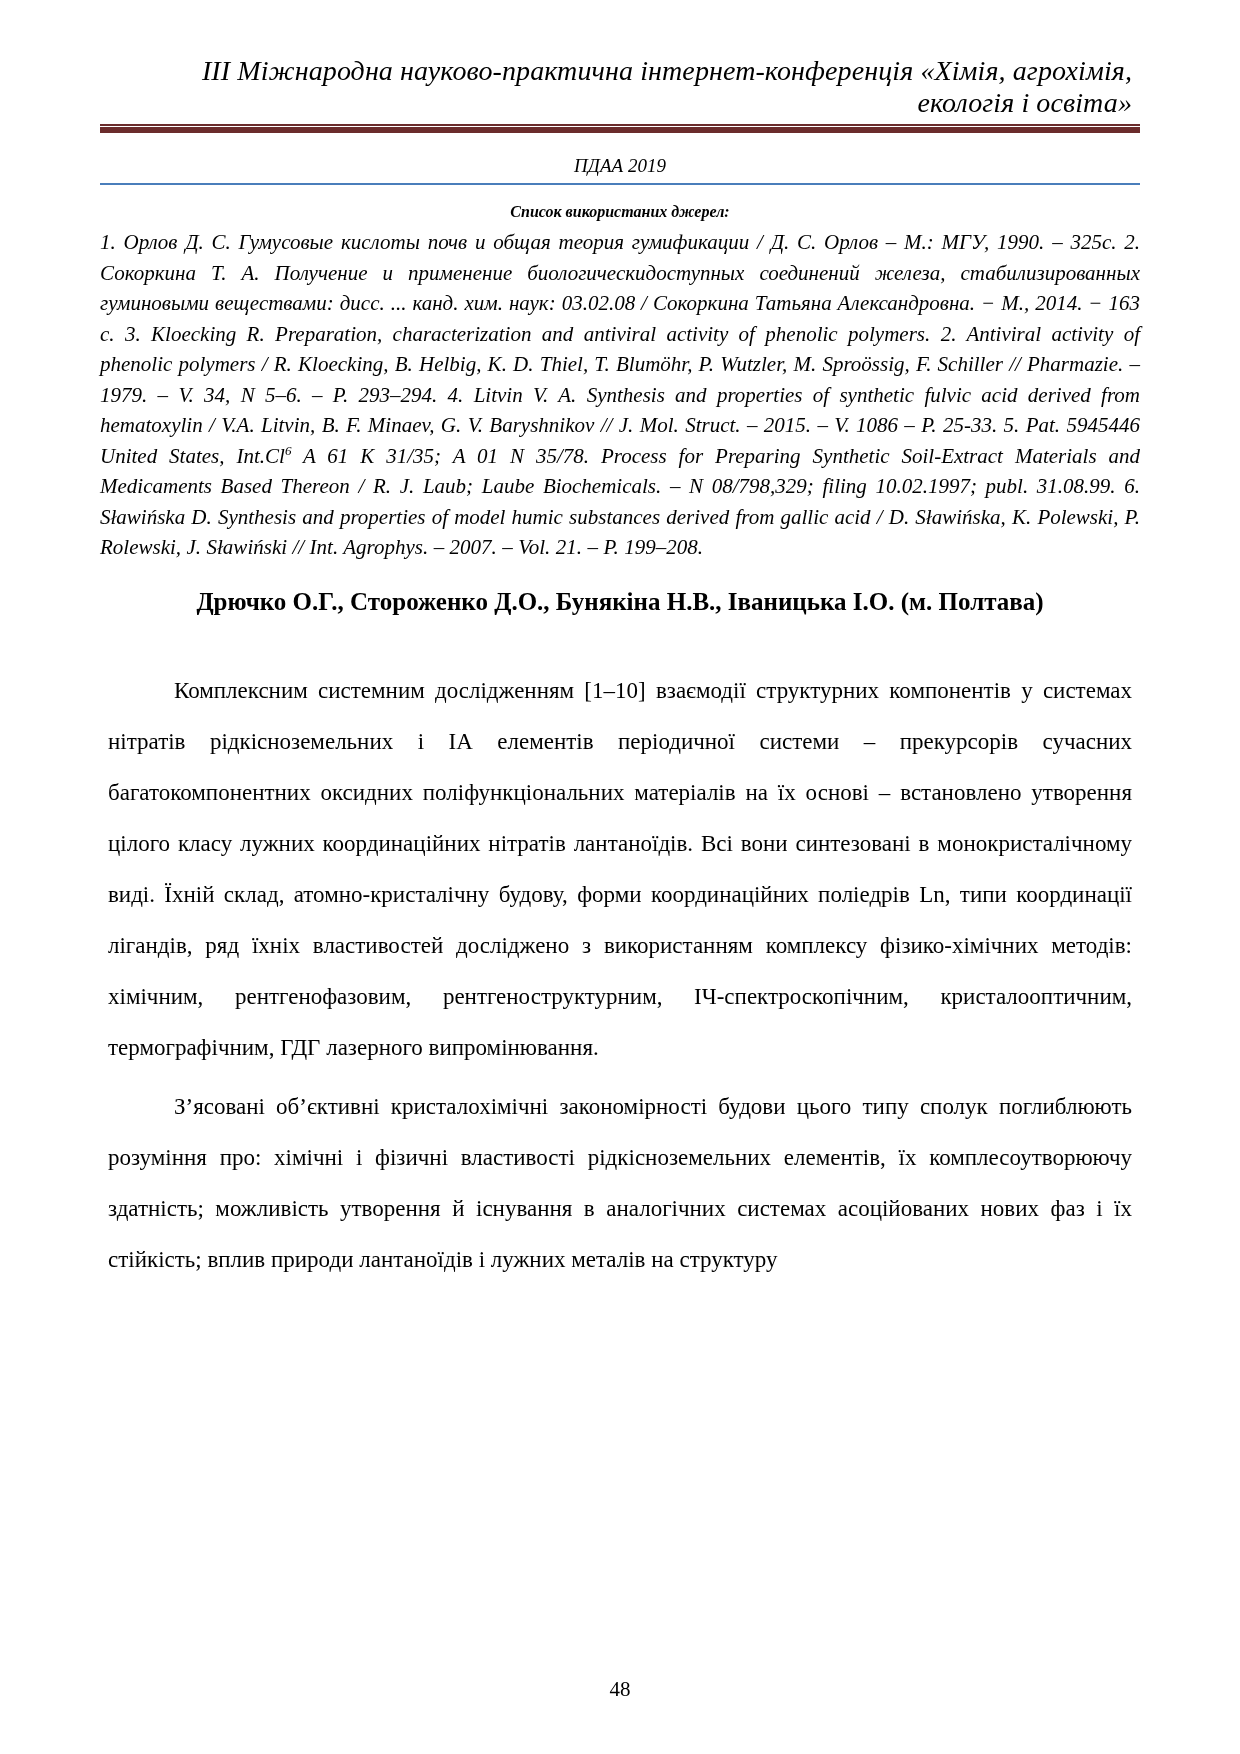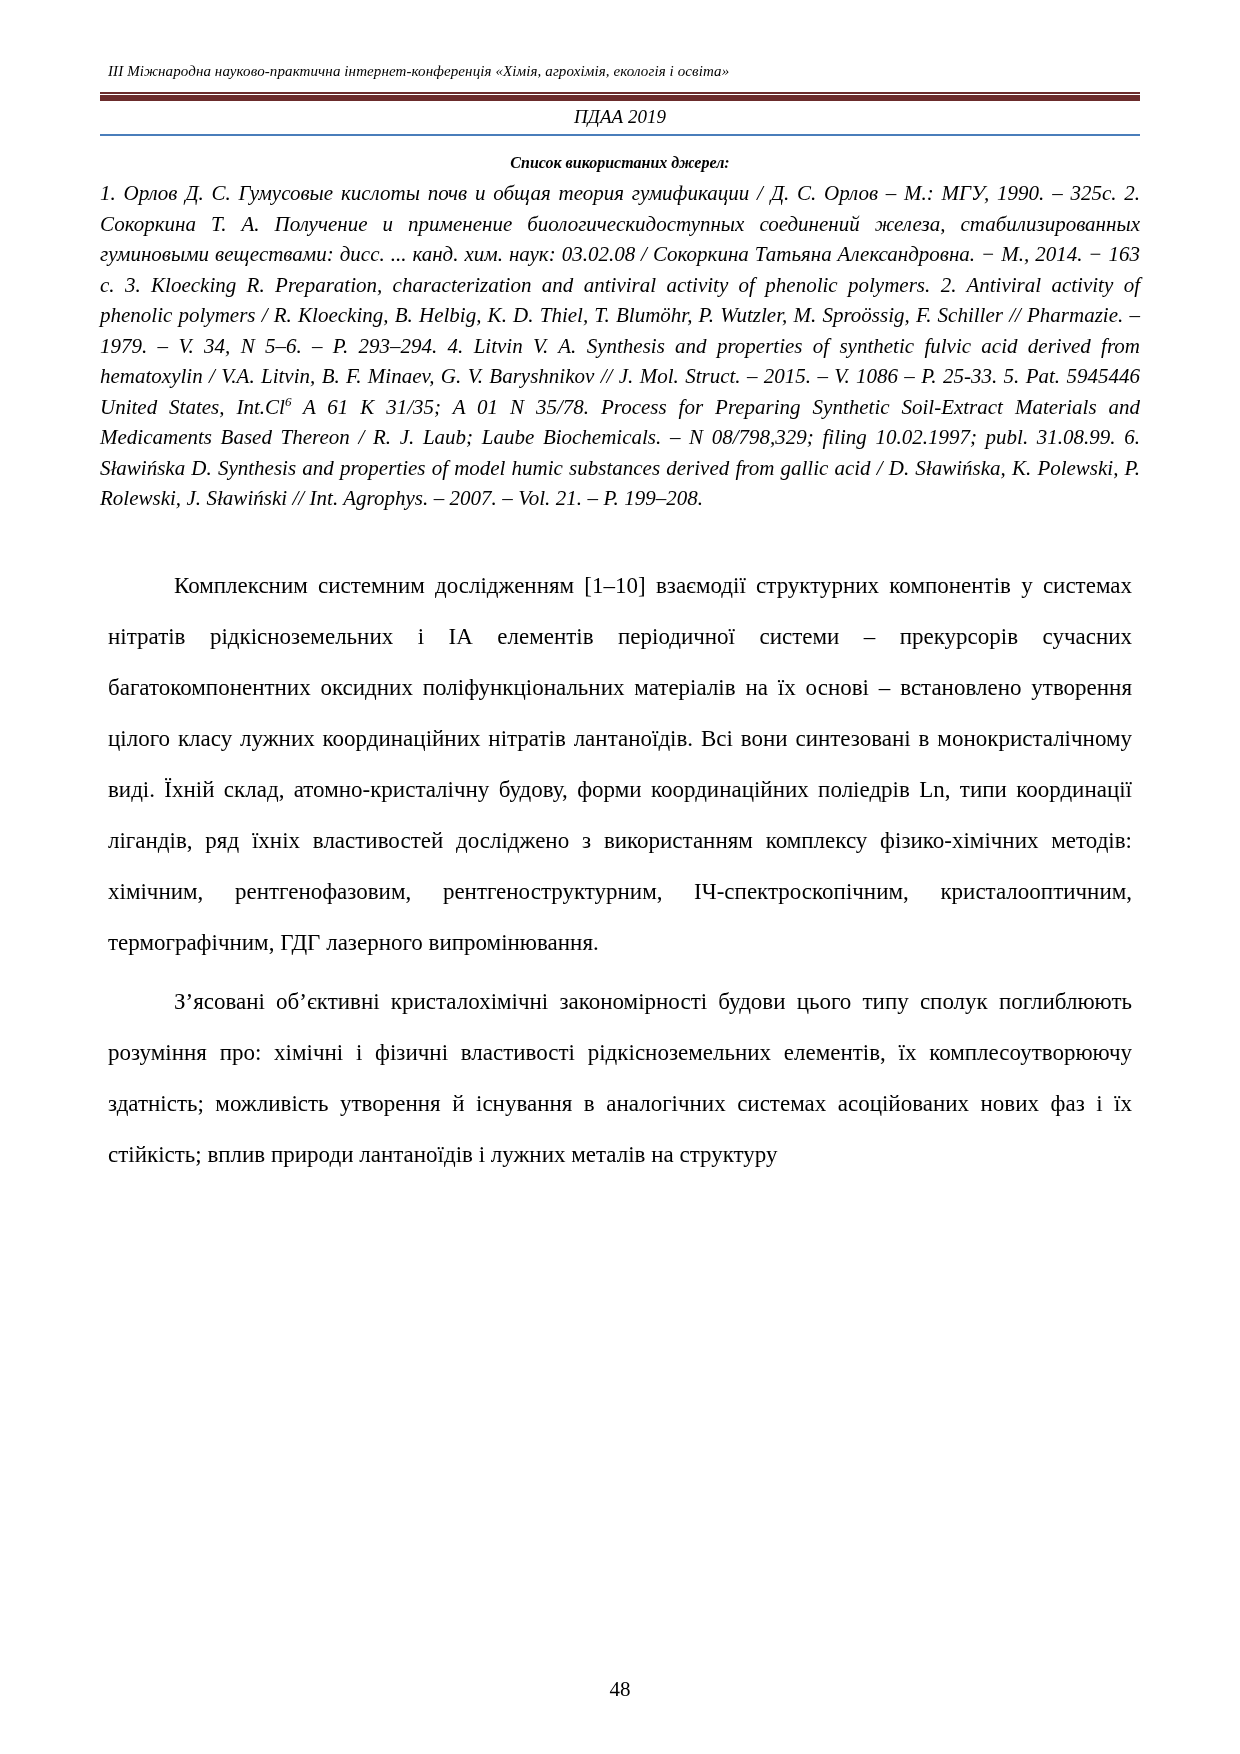--- a/index.html
+++ b/index.html
@@ -24,41 +24,41 @@
     box-sizing: border-box;
     padding: 55px 100px 0 100px;
   }
 
   
   .header-block {
     width: 100%;
   }
   .running-title {
     font-style: italic;
-    font-size: 15px;
+    font-size: 28px;
     line-height: 32px;
-    text-align: left;
+    text-align: right;
     letter-spacing: 0.1px;
     padding: 0 8px;
     font-family: Liberation Serif, serif;
   }
   .header-rule {
     margin-top: 5px;
     height: 9px;
     border-top: 2px solid #6b2c2c;
     border-bottom: 6px solid #6b2c2c;
     box-sizing: border-box;
     background: #ffffff;
   }
   .header-journal {
     font-style: italic;
     font-size: 19px;
     line-height: 26px;
     text-align: center;
-    padding-top: 3px;
+    padding-top: 20px;
   }
   .header-rule-bottom {
     margin-top: 4px;
     height: 0;
     border-bottom: 2.5px solid #4a7ebb;
   }
 
   
   .refs-wrap {
     margin-top: 12px;
@@ -141,20 +141,21 @@
     <div class="header-journal">ПДАА 2019</div>
     <div class="header-rule-bottom"></div>
   </div>
 
   <div class="refs-wrap">
     <div class="refs-heading">Список використаних джерел:</div>
     <div class="refs-body"><span>1. Орлов Д. С. Гумусовые кислоты почв и общая теория гумификации / Д. С. Орлов – М.: МГУ, 1990. – 325с. 2. Сокоркина Т. А. Получение и применение биологическидоступных соединений железа, стабилизированных гуминовыми веществами: дисс. ... канд. хим. наук: 03.02.08 / Сокоркина Татьяна Александровна. − М., 2014. − 163 с. 3. Kloecking R. Preparation, characterization and antiviral activity of phenolic polymers. 2. Antiviral activity of phenolic polymers / R. Kloecking, B. Helbig, K. D. Thiel, T. Blumöhr, P. Wutzler, M. Sproössig, F. Schiller // Pharmazie. – 1979. – V. 34, N 5–6. – P. 293–294. 4. Litvin V. A. Synthesis and properties of synthetic fulvic acid derived from hematoxylin / V.A. Litvin, B. F. Minaev, G. V. Baryshnikov // J. Mol. Struct. – 2015. – V. 1086  – P. 25-33. 5. Pat. 5945446 United States, Int.Cl</span><sup>6</sup><span> A 61 K 31/35; A 01 N  35/78. Process for Preparing Synthetic  Soil-Extract Materials and Medicaments Based Thereon / R. J. Laub; Laube Biochemicals. – N 08/798,329; filing 10.02.1997; publ. 31.08.99. 6. Sławińska D. Synthesis and properties of model humic substances derived from gallic acid / D. Sławińska, K. Polewski, P. Rolewski, J. Sławiński // Int. Agrophys. – 2007. – Vol. 21. – P. 199–208.</span></div>
   </div>
 
 
+  <div class="authors">Дрючко О.Г., Стороженко Д.О., Бунякіна Н.В., Іваницька І.О. (м. Полтава)</div>
 
   <div class="body-wrap">
     <p class="para">Комплексним системним дослідженням [1–10] взаємодії структурних компонентів у системах нітратів рідкісноземельних і ІА елементів періодичної системи – прекурсорів сучасних багатокомпонентних оксидних поліфункціональних матеріалів на їх основі – встановлено утворення цілого класу лужних координаційних нітратів лантаноїдів. Всі вони синтезовані в монокристалічному виді. Їхній склад, атомно-кристалічну будову, форми координаційних поліедрів Ln, типи координації лігандів, ряд їхніх властивостей досліджено з використанням комплексу фізико-хімічних методів: хімічним, рентгенофазовим, рентгеноструктурним, ІЧ-спектроскопічним, кристалооптичним, термографічним, ГДГ лазерного випромінювання.</p>
     <p class="para">З’ясовані об’єктивні кристалохімічні закономірності будови цього типу сполук поглиблюють розуміння про: хімічні і фізичні властивості рідкісноземельних елементів, їх комплесоутворюючу здатність; можливість утворення й існування в аналогічних системах асоційованих нових фаз і їх стійкість; вплив природи лантаноїдів і лужних металів на структуру</p>
   </div>
 
   <div class="page-number">48</div>
 
 </div>
 

